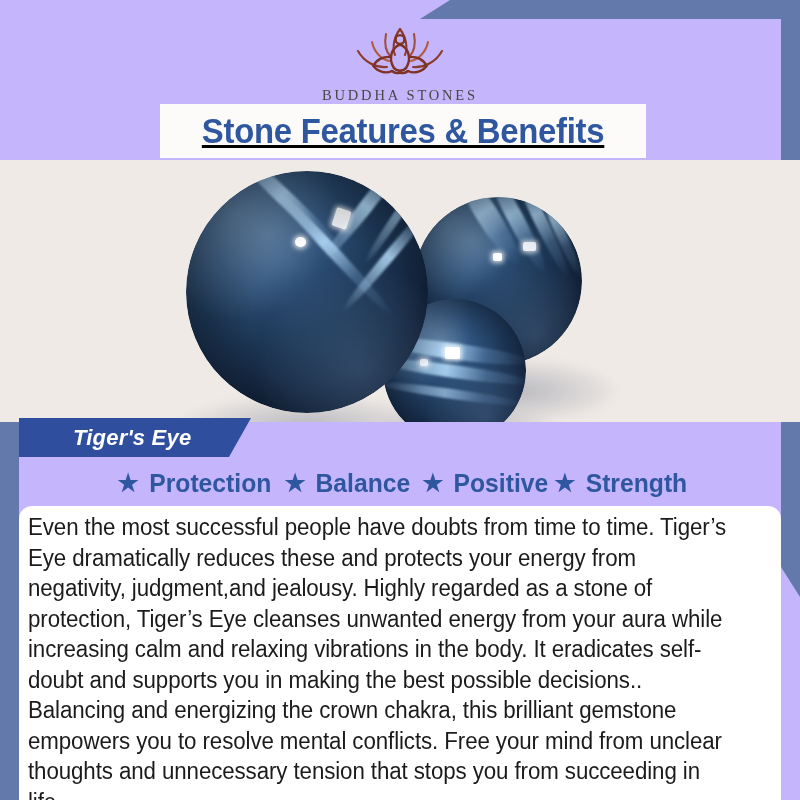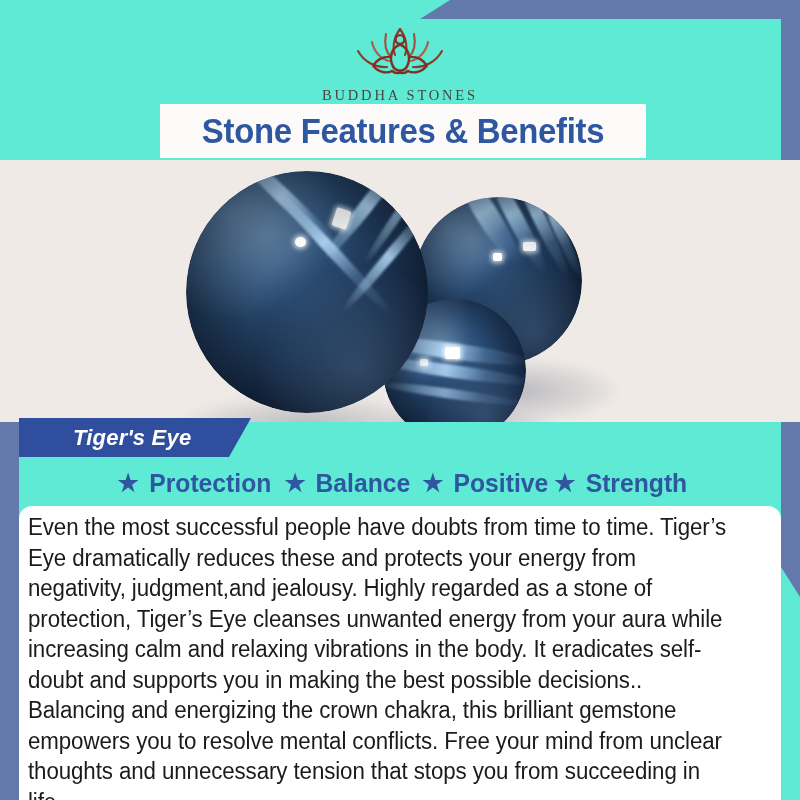--- a/index.html
+++ b/index.html
@@ -9,21 +9,21 @@
     font-family:"Liberation Sans", sans-serif;
     background:#f6f1ed;
     overflow:hidden;
     position:relative;
   }
 
   
   #poster {
     position:relative;
     width:800px; height:800px;
-    background:#5eead4;
+    background:#c4b5fd;
     overflow:hidden;
   }
 
   
   .frame-piece { position:absolute; background:#6379ab; }
 
   
   #frame-top {
     top:0; left:420px; width:380px; height:19px;
     clip-path:polygon(30px 0, 100% 0, 100% 100%, 0 100%);
@@ -60,20 +60,21 @@
     font-weight:400;
   }
 
   
   #title-band {
     position:absolute; top:104px; left:160px;
     width:486px; height:54px;
     background:#fcfbfa;
     display:flex; align-items:center; justify-content:center;
     z-index:6;
+    text-decoration:underline;
   }
   #title-text {
     font-family:"Liberation Sans Narrow","Liberation Sans", sans-serif;
     font-weight:bold;
     font-size:35px;
     letter-spacing:-0.3px;
     color:#2f57a0;
     white-space:nowrap;
     transform:scaleX(0.94);
   }

